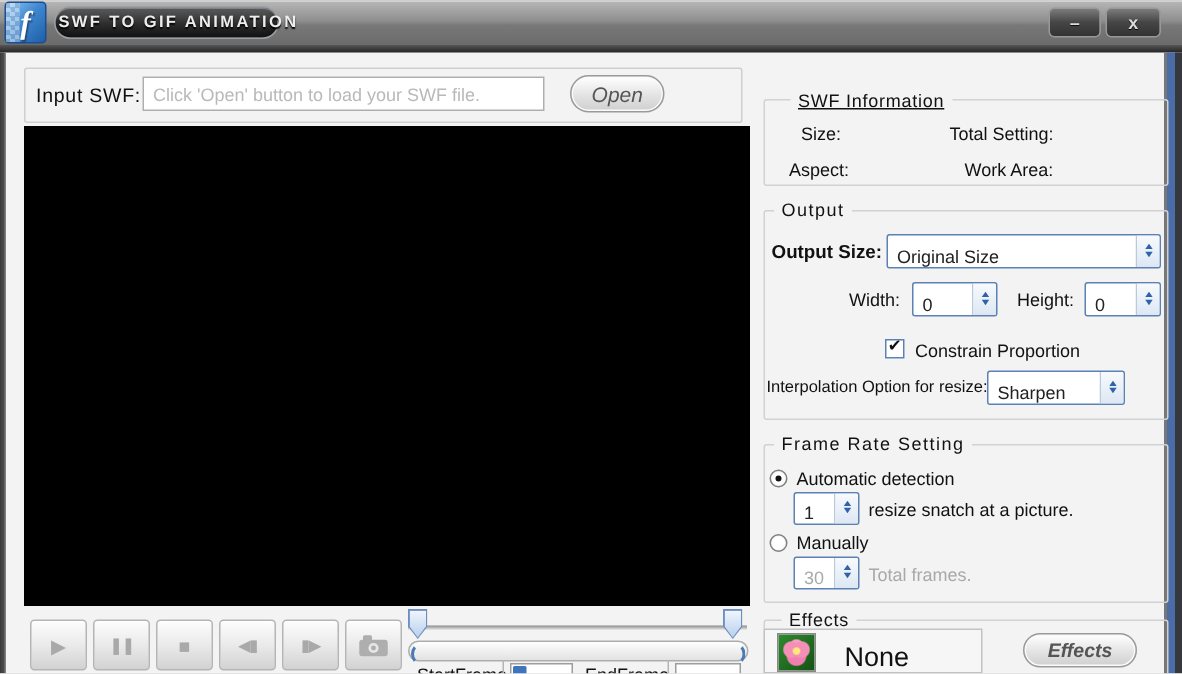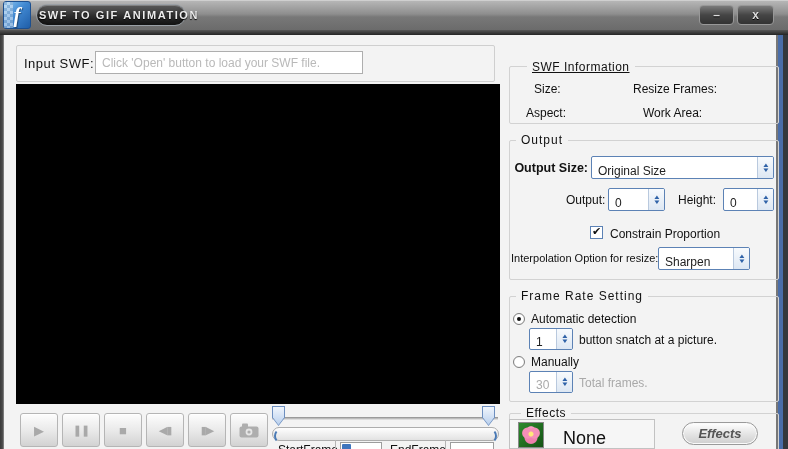--- a/index.html
+++ b/index.html
@@ -121,20 +121,23 @@
   </div>
   <div class="winbtn" style="left:737px;width:37px;">
     <span>x</span>
   </div>
   <div class="left-border"></div>
   <div class="right-border"></div>
 
   <div class="input-group"></div>
   <span class="lbl" style="left:24px;top:56px;font-size:13px;letter-spacing:.5px;">Input SWF:</span>
   <input class="text-input" type="text" placeholder="Click 'Open' button to load your SWF file." style="">
+  <div class="oval-btn" style="left:380px;top:50px;width:63px;height:25px;font-size:14px;">
+    <span>Open</span>
+  </div>
 
   <div class="preview"></div>
 
   <div class="tbtn" style="left:20px;">
     <span>▶</span>
     </div>
   <div class="tbtn" style="left:62px;">
     <span class="sm">❚❚</span>
     </div>
   <div class="tbtn" style="left:104px;">
@@ -172,37 +175,37 @@
   </div>
   <span class="lbl" style="left:390px;top:443px;">EndFrame</span>
   <div class="vsep" style="left:445px;"></div>
   <div class="frame-box" style="left:450px;width:44px;">
     <span></span>
   </div>
 
   <div class="group" style="left:509px;top:66px;width:270px;height:58px;"></div>
   <span class="group-title" style="left:527px;top:60px;text-decoration:underline;">SWF Information</span>
   <span class="lbl" style="left:534px;top:82px;">Size:</span>
-  <span class="lbl" style="left:633px;top:82px;">Resize Frames:</span>
+  <span class="lbl" style="left:633px;top:82px;">Total Setting:</span>
   <span class="lbl" style="left:526px;top:106px;">Aspect:</span>
   <span class="lbl" style="left:643px;top:106px;">Work Area:</span>
 
   <div class="group" style="left:509px;top:140px;width:270px;height:140px;"></div>
   <span class="group-title" style="left:516px;top:133px;letter-spacing:1px;">Output</span>
 
   <span class="lbl" style="left:510px;top:161px;width:78px;text-align:right;font-weight:bold;font-size:12.5px;">Output Size:</span>
   <div class="combo" style="left:591px;top:156px;width:183px;height:23px;">
     <span class="combo-val">Original Size</span>
     <span class="arrow-stack">
       <i>▲</i>
       <i>▼</i>
     </span>
   </div>
 
-  <span class="lbl" style="left:566px;top:193px;">Output:</span>
+  <span class="lbl" style="left:566px;top:193px;">Width:</span>
   <div class="spin" style="left:608px;top:188px;width:57px;height:23px;">
     <span class="spin-val">0</span>
     <span class="arrow-stack">
       <i>▲</i>
       <i>▼</i>
     </span>
   </div>
   <span class="lbl" style="left:678px;top:193px;">Height:</span>
   <div class="spin" style="left:723px;top:188px;width:51px;height:23px;">
     <span class="spin-val">0</span>
@@ -231,21 +234,21 @@
 
   <div class="radio selected" style="left:513px;top:313px;"></div>
   <span class="lbl" style="left:531px;top:312px;">Automatic detection</span>
   <div class="spin" style="left:529px;top:328px;width:44px;height:22px;">
     <span class="spin-val">1</span>
     <span class="arrow-stack">
       <i>▲</i>
       <i>▼</i>
     </span>
   </div>
-  <span class="lbl" style="left:579px;top:333px;">button snatch at a picture.</span>
+  <span class="lbl" style="left:579px;top:333px;">resize snatch at a picture.</span>
 
   <div class="radio" style="left:513px;top:356px;"></div>
   <span class="lbl" style="left:531px;top:355px;">Manually</span>
   <div class="spin disabled" style="left:529px;top:371px;width:44px;height:22px;">
     <span class="spin-val">30</span>
     <span class="arrow-stack">
       <i>▲</i>
       <i>▼</i>
     </span>
   </div>

